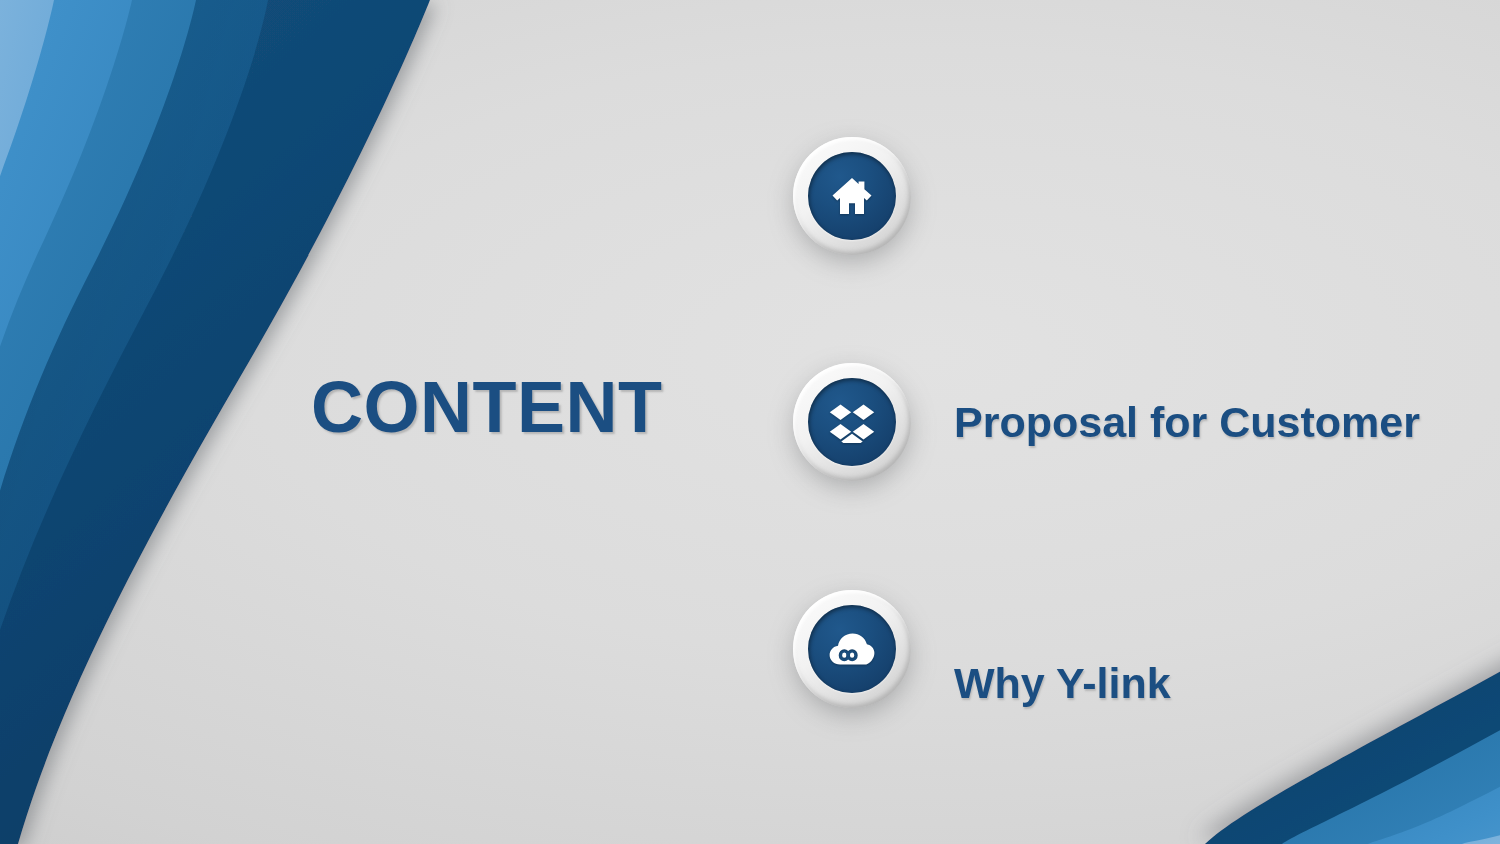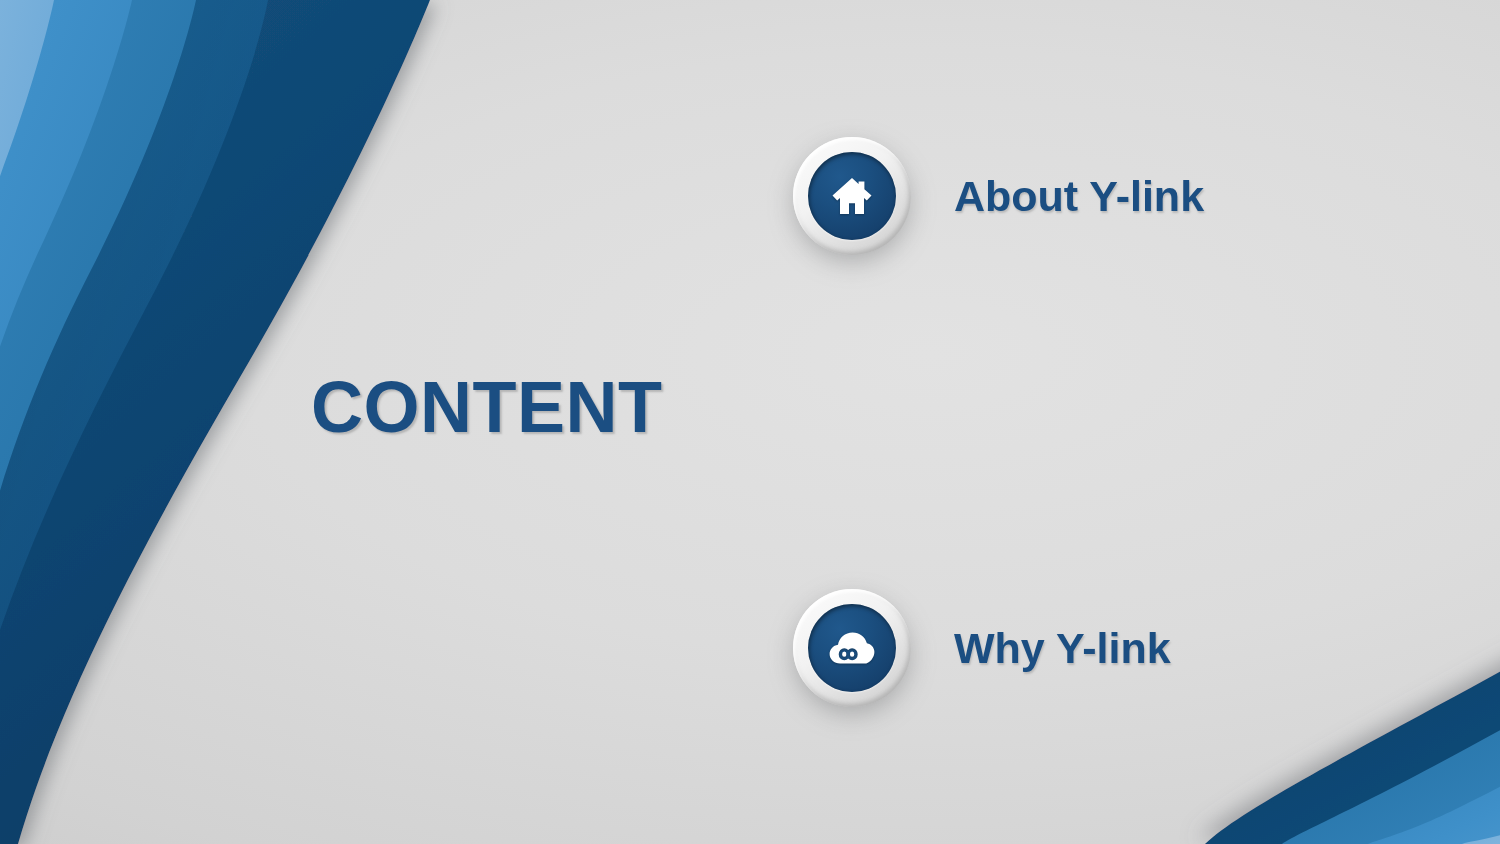--- a/index.html
+++ b/index.html
@@ -53,21 +53,21 @@
   }
   .row {
     position: absolute;
     left: 793px;
     display: flex;
     align-items: center;
     height: 120px;
   }
   .row-1 { top: 136px; }
   .row-2 { top: 362px; }
-  .row-3 { top: 588px; }
+  .row-3 { top: 588px; align-items: flex-end; }
 
   .badge {
     position: relative;
     width: 118px;
     height: 118px;
     flex: 0 0 118px;
   }
   .badge-shadow {
     position: absolute;
     left: 2px;
@@ -220,23 +220,40 @@
     <div class="row row-1">
       <div class="badge">
         <div class="badge-shadow"></div>
         <div class="badge-ring"></div>
         <div class="badge-disc">
           <svg width="46" height="42" viewBox="0 0 46 42">
             <path fill="#ffffff" d="M23 3 L3.5 20.5 L8.2 25.4 L11.0 22.9 L11.0 39 L20.0 39 L20.0 28.2 L26.0 28.2 L26.0 39 L35.0 39 L35.0 22.9 L37.8 25.4 L42.5 20.5 L35.4 14.2 L35.4 6.4 L29.6 6.4 L29.6 9.0 Z"></path>
           </svg>
         </div>
       </div>
-      <div class="row-label">About Y-link</div>
     </div>
 
+    <div class="row row-2">
+      <div class="badge">
+        <div class="badge-shadow"></div>
+        <div class="badge-ring"></div>
+        <div class="badge-disc">
+          <svg width="46" height="42" viewBox="0 0 46 42">
+            <g fill="#ffffff">
+              <polygon points="11.5,3.5 0.8,11.2 11.5,18.9 22.2,11.2"></polygon>
+              <polygon points="34.5,3.5 23.8,11.2 34.5,18.9 45.2,11.2"></polygon>
+              <polygon points="11.5,23.0 0.8,30.7 11.5,38.4 22.2,30.7"></polygon>
+              <polygon points="34.5,23.0 23.8,30.7 34.5,38.4 45.2,30.7"></polygon>
+              <polygon points="23.0,32.8 12.3,40.5 23.0,48.2 33.7,40.5"></polygon>
+            </g>
+          </svg>
+        </div>
+      </div>
+      <div class="row-label">Proposal for Customer</div>
+    </div>
 
     <div class="row row-3">
       <div class="badge">
         <div class="badge-shadow"></div>
         <div class="badge-ring"></div>
         <div class="badge-disc">
           <svg width="48" height="38" viewBox="0 0 48 38">
             <defs>
               <mask id="infMask">
                 <rect x="0" y="0" width="48" height="38" fill="#fff"></rect>

